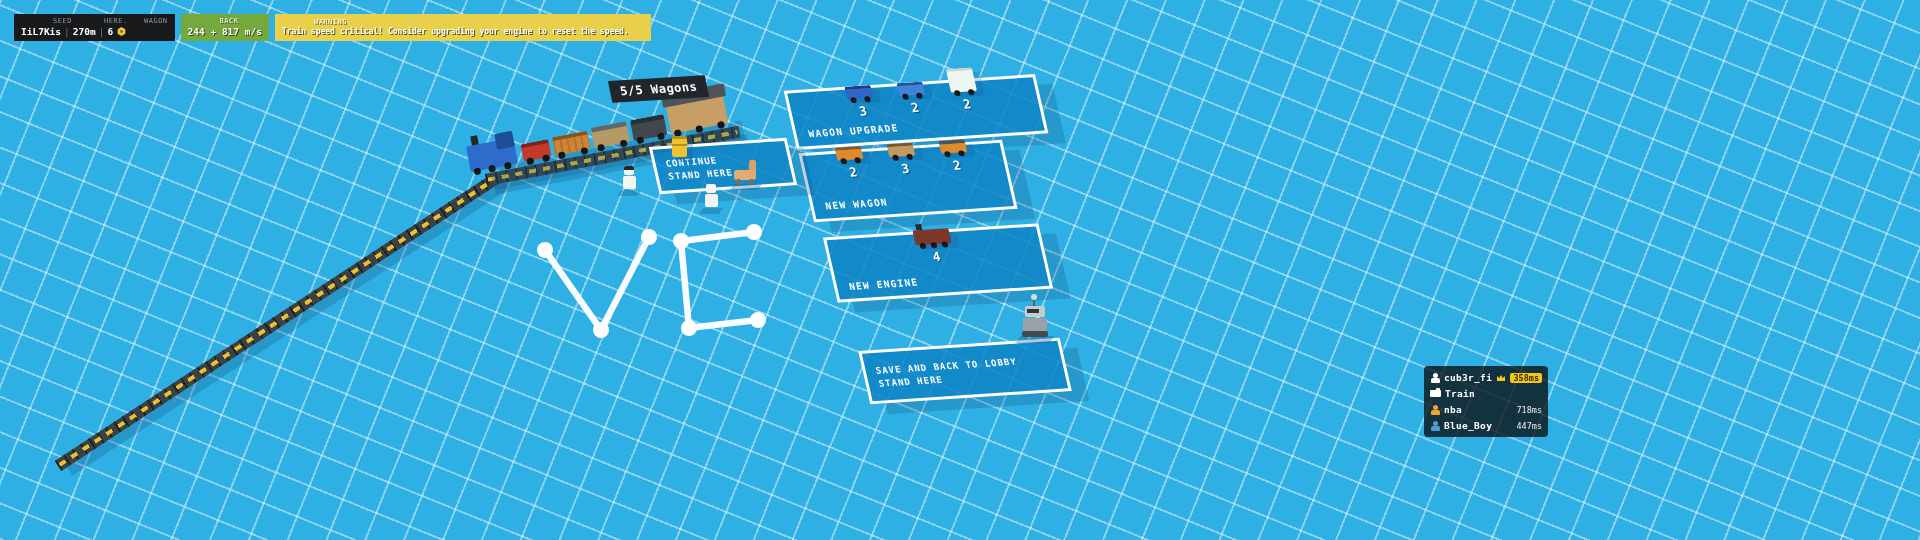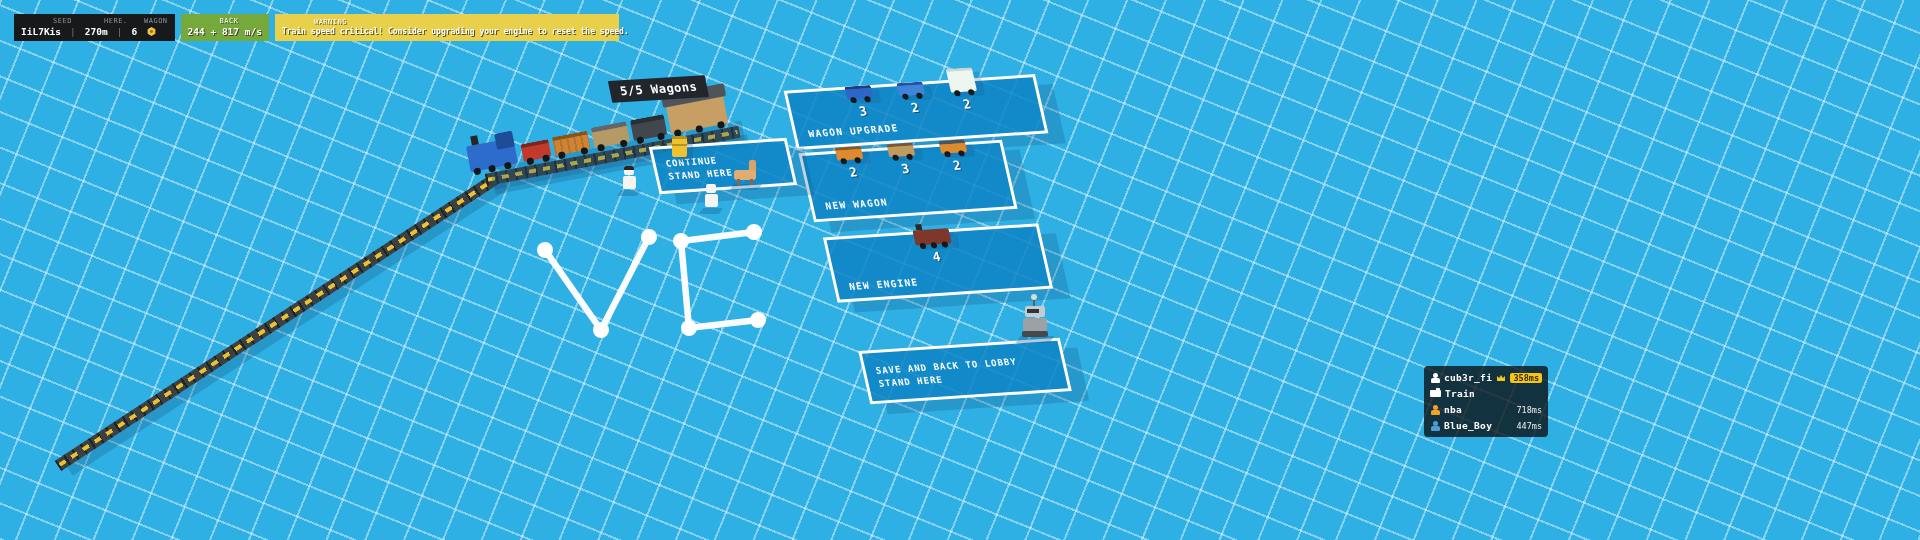--- a/index.html
+++ b/index.html
@@ -124,26 +124,26 @@
   .crate { position:absolute; left:672px; top:136px; width:15px; height:21px; z-index:8;
     background:#EFC22F; border-radius:2px; box-shadow:6px 5px 0 rgba(20,85,135,0.25);
     background-image:linear-gradient(180deg, rgba(0,0,0,0.25) 0 3px, rgba(0,0,0,0) 3px 8px,
       rgba(0,0,0,0.25) 8px 10px, rgba(0,0,0,0) 10px); }
 
   
   .hud { position:absolute; top:14px; left:14px; z-index:30; display:flex; gap:6px; align-items:stretch; }
   .hud-box { padding:3px 7px; display:flex; flex-direction:column; justify-content:center; }
   .stats { background:#17191B; }
   .speed { background:#76A93C; min-width:84px; }
-  .warning { background:#E9D04A; width:344px; }
+  .warning { background:#E9D04A; width:376px; }
   .hrow.labels { font-size:7px; letter-spacing:0.5px; line-height:1.25; display:flex;margin-left:32px; }
   .stats .hrow.labels { color:#8E959B; }
   .speed .hrow.labels, .warning .hrow.labels { color:#FFF; text-shadow:1px 1px 0 rgba(60,60,30,0.8); }
   .l-seed { width:51px; } .l-dist { width:40px; }
-  .hrow.values { font-size:9.5px; font-weight:700; line-height:1.3; color:#FFF; display:flex; align-items:center; gap:9px; white-space:nowrap; }
+  .hrow.values { font-size:9.5px; font-weight:700; line-height:1.3; color:#FFF; display:flex; align-items:center; gap:3px; white-space:nowrap; }
   .stats .sep { color:#6F767B; font-weight:400; }
   .outlined { text-shadow:1px 1px 0 rgba(45,45,25,0.85); }
   .warn-msg { font-size:8px; font-weight:700; color:#FFF; line-height:1.4; white-space:nowrap;
     text-shadow:1px 1px 0 rgba(70,60,20,0.9); }
   .bolt { display:inline-flex; margin-left:1px; }
 
   
   .players { position:absolute; left:1424px; top:366px; width:124px; z-index:30;
     background:rgba(12,14,18,0.78); border-radius:4px; padding:5px 6px; display:flex; flex-direction:column; gap:3px; }
   .prow { display:flex; align-items:center; gap:4px; height:13px; }

